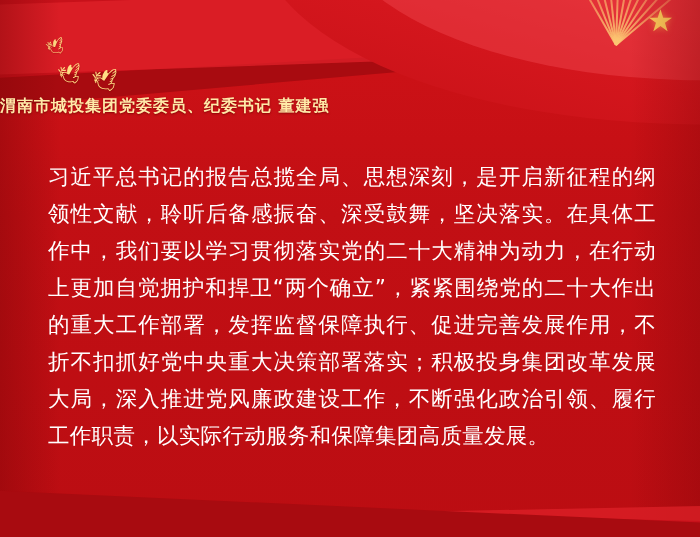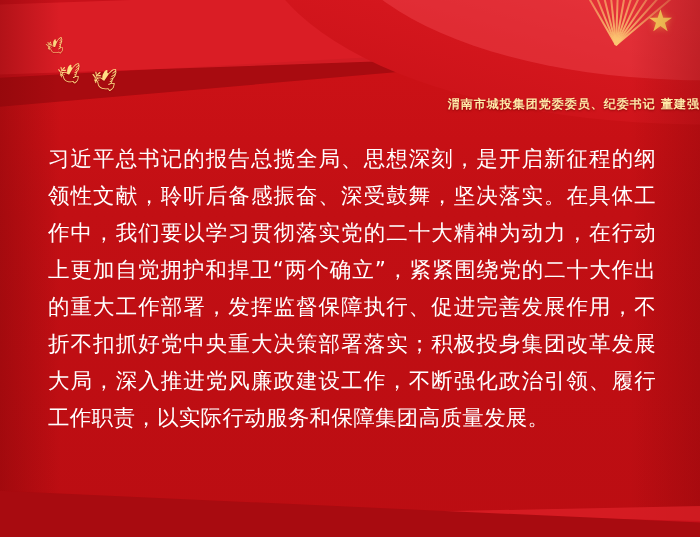--- a/index.html
+++ b/index.html
@@ -117,33 +117,33 @@
   }
   .dove.d1 { left: 10px; top: 4px;  font-size: 15px; }
   .dove.d2 { left: 22px; top: 32px; font-size: 19px; transform: rotate(-10deg); }
   .dove.d3 { left: 56px; top: 38px; font-size: 21px; transform: rotate(-6deg); }
 
   
   .title {
     position: absolute;
     left: 0; top: 96px;
     width: 700px;
-    text-align: right;
-    font-size: 12px;
+    text-align: left;
+    font-size: 16px;
     font-weight: bold;
     letter-spacing: 1px;
     color: #ffe9a8;
     text-shadow: 0 1px 2px rgba(110,0,0,.7);
     font-family: "DejaVu Sans", "Liberation Sans", sans-serif;
   }
 
   
   .body-text {
     position: absolute;
-    left: 48px; top: 140px;
+    left: 48px; top: 158px;
     width: 608px;
     color: #ffffff;
     font-size: 21.5px;
     line-height: 37px;
     text-align: justify;
     text-justify: inter-ideograph;
     font-family: "DejaVu Sans", "Liberation Sans", sans-serif;
     letter-spacing: .3px;
   }
 

